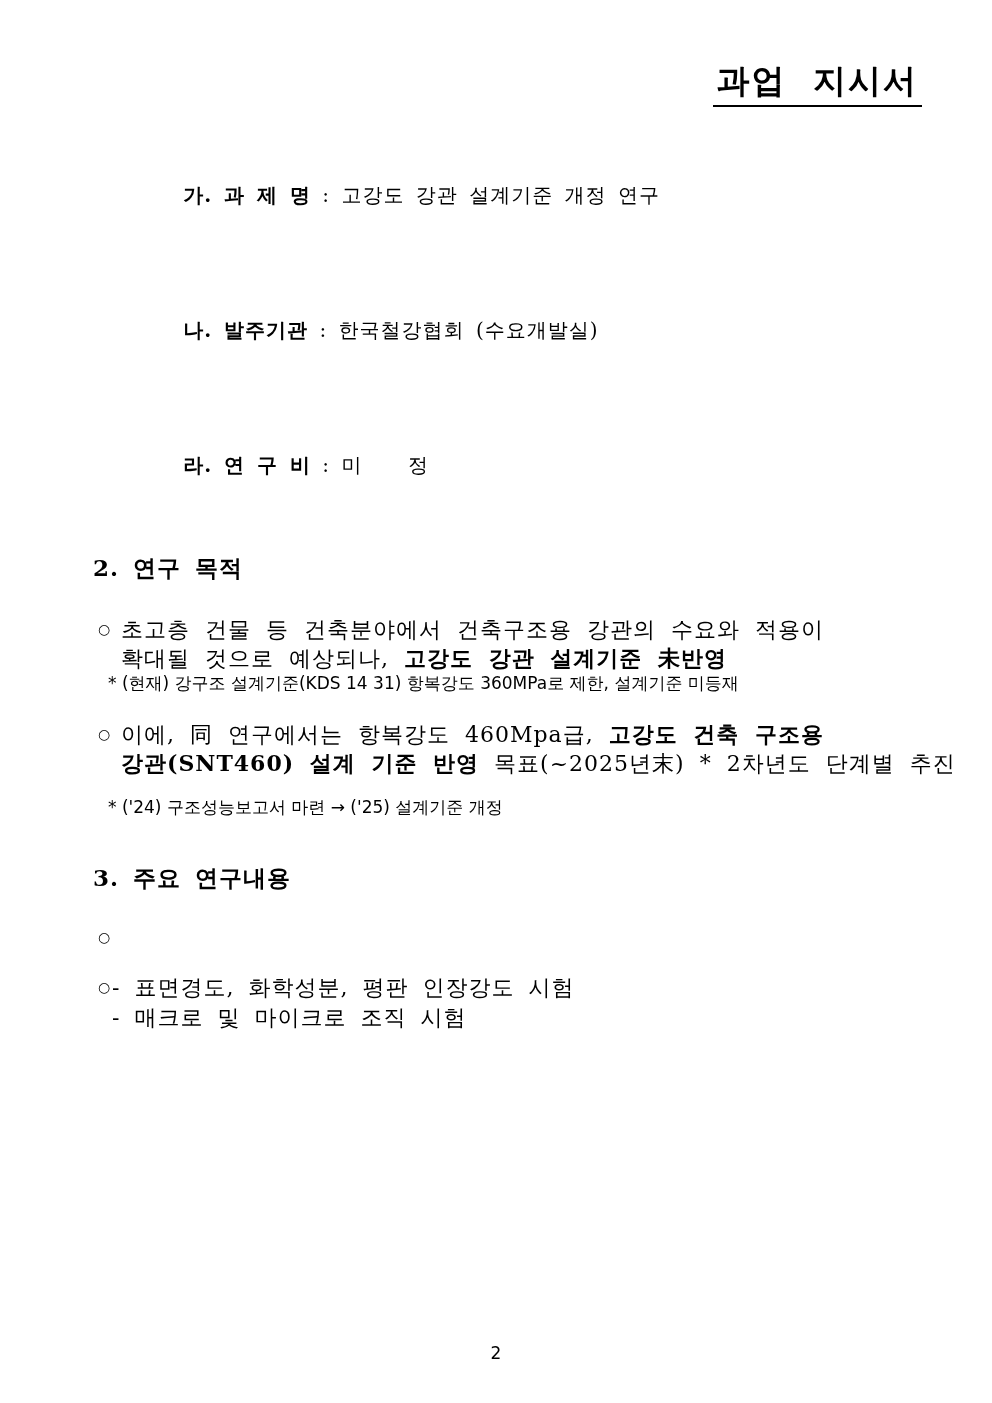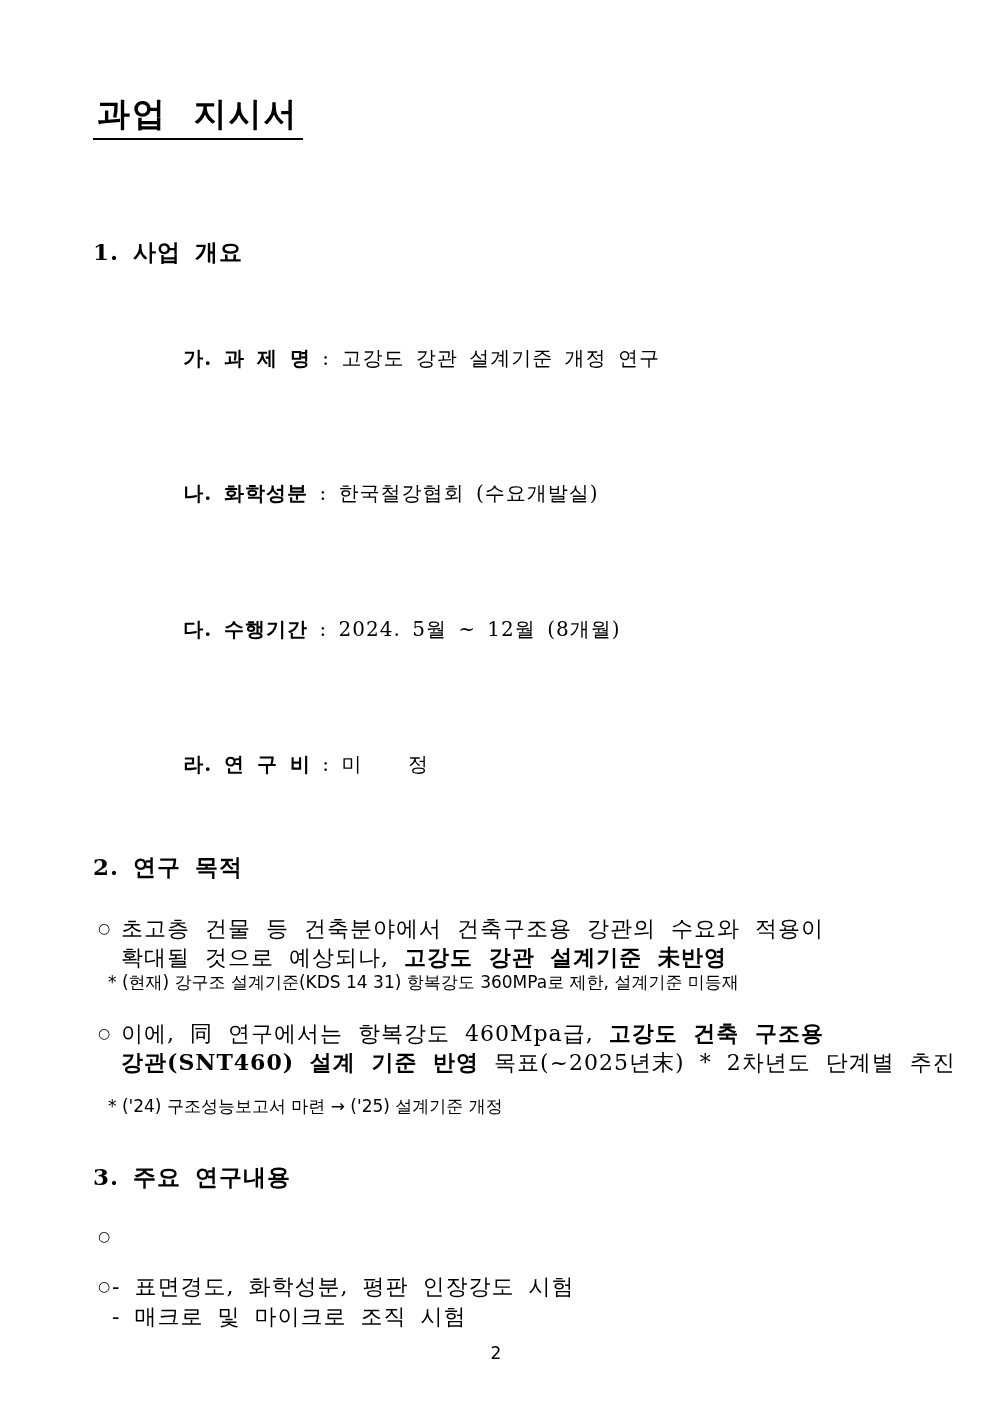--- a/index.html
+++ b/index.html
@@ -9,21 +9,21 @@
     width: 992px;
     height: 1403px;
     background: #ffffff;
     color: #000000;
     font-family: "DejaVu Serif", "Liberation Serif", serif;
     overflow: hidden;
   }
   .inner { padding: 0 70px 0 93px; }
 
   
-  .title-wrap { padding-top: 92px; text-align: left; }
+  .title-wrap { padding-top: 59px; text-align: right; }
   .title-text {
     font-size: 33px;
     font-weight: bold;
     letter-spacing: 2px;
     word-spacing: 13px;
     border-bottom: 2px solid #000;
     padding: 0 4px 5px 4px;
   }
 
   
@@ -110,33 +110,29 @@
 </head>
 <body>
 
 <div class="page">
   <div class="inner">
 
     <div class="title-wrap">
       <span class="title-text">과업 지시서</span>
     </div>
 
-    <div class="sec sec1">1. 사업 개요</div>
 
     <div class="kv kv1">
       <span class="kv-label">가. 과 제 명</span><span class="kv-sep"> : </span><span class="kv-value">고강도 강관 설계기준 개정 연구</span>
     </div>
 
     <div class="kv kv2">
-      <span class="kv-label">나. 화학성분</span><span class="kv-sep"> : </span><span class="kv-value">한국철강협회 (수요개발실)</span>
+      <span class="kv-label">나. 발주기관</span><span class="kv-sep"> : </span><span class="kv-value">한국철강협회 (수요개발실)</span>
     </div>
 
-    <div class="kv kv3">
-      <span class="kv-label">다. 수행기간</span><span class="kv-sep"> : </span><span class="kv-value">2024. 5월 ~ 12월 (8개월)</span>
-    </div>
 
     <div class="kv kv4">
       <span class="kv-label">라. 연 구 비</span><span class="kv-sep"> : </span><span class="kv-value">미    정</span>
     </div>
 
     <div class="sec sec2">2. 연구 목적</div>
 
     <div class="bullet s2b1">
       <span class="marker">○</span>
       <div class="btext">

